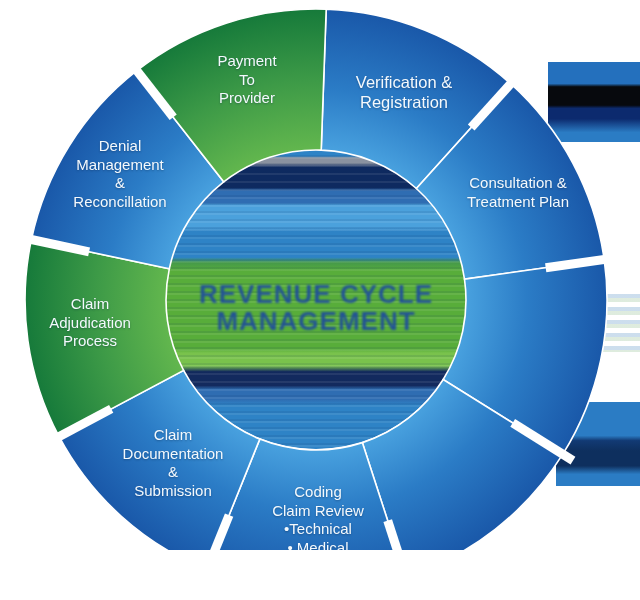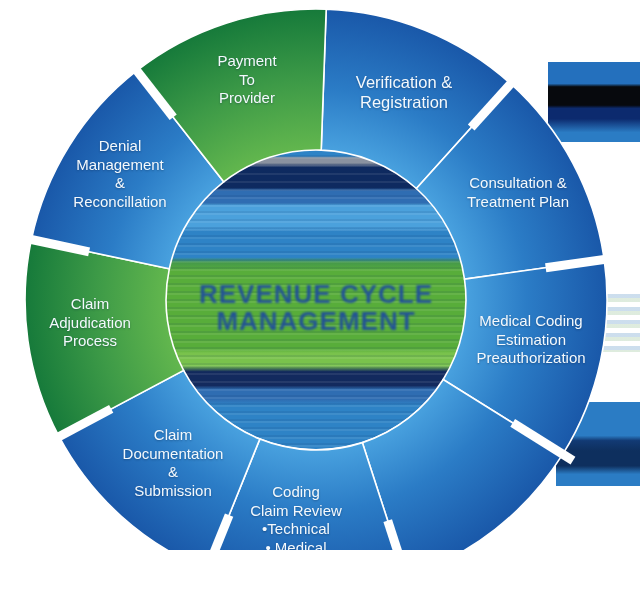--- a/index.html
+++ b/index.html
@@ -59,21 +59,21 @@
   .lbl{
     position:absolute;transform:translate(-50%,-50%);z-index:4;
     color:#f4f9fd;text-align:center;white-space:pre-line;line-height:1.24;font-size:15px;
     text-shadow:0 1px 2px rgba(8,30,60,.35);
   }
   #lbl-payment{left:247px;top:80px;}
   #lbl-verification{left:404px;top:92px;font-size:16.5px;}
   #lbl-consultation{left:518px;top:193px;}
   #lbl-medical{left:531px;top:340px;}
   #lbl-charge{left:452px;top:474px;}
-  #lbl-coding{left:296px;top:520px;}
+  #lbl-coding{left:318px;top:520px;}
   #lbl-documentation{left:173px;top:463px;}
   #lbl-adjudication{left:90px;top:323px;}
   #lbl-denial{left:120px;top:174px;}
 </style>
 </head>
 <body>
 
 <div id="stage">
 
   <div class="band" id="band-top-right"></div>
@@ -120,23 +120,20 @@
     <span>MANAGEMENT</span>
   </div>
 
   <div class="lbl" id="lbl-payment">Payment
 To
 Provider</div>
   <div class="lbl" id="lbl-consultation">Consultation &amp;
 Treatment Plan</div>
   <div class="lbl" id="lbl-verification">Verification &amp;
 Registration</div>
-  <div class="lbl" id="lbl-medical">Medical Coding
-Estimation
-Preauthorization</div>
   <div class="lbl" id="lbl-coding">Coding
 Claim Review
 •Technical
 • Medical</div>
   <div class="lbl" id="lbl-documentation">Claim
 Documentation
 &amp;
 Submission</div>
   <div class="lbl" id="lbl-adjudication">Claim
 Adjudication

